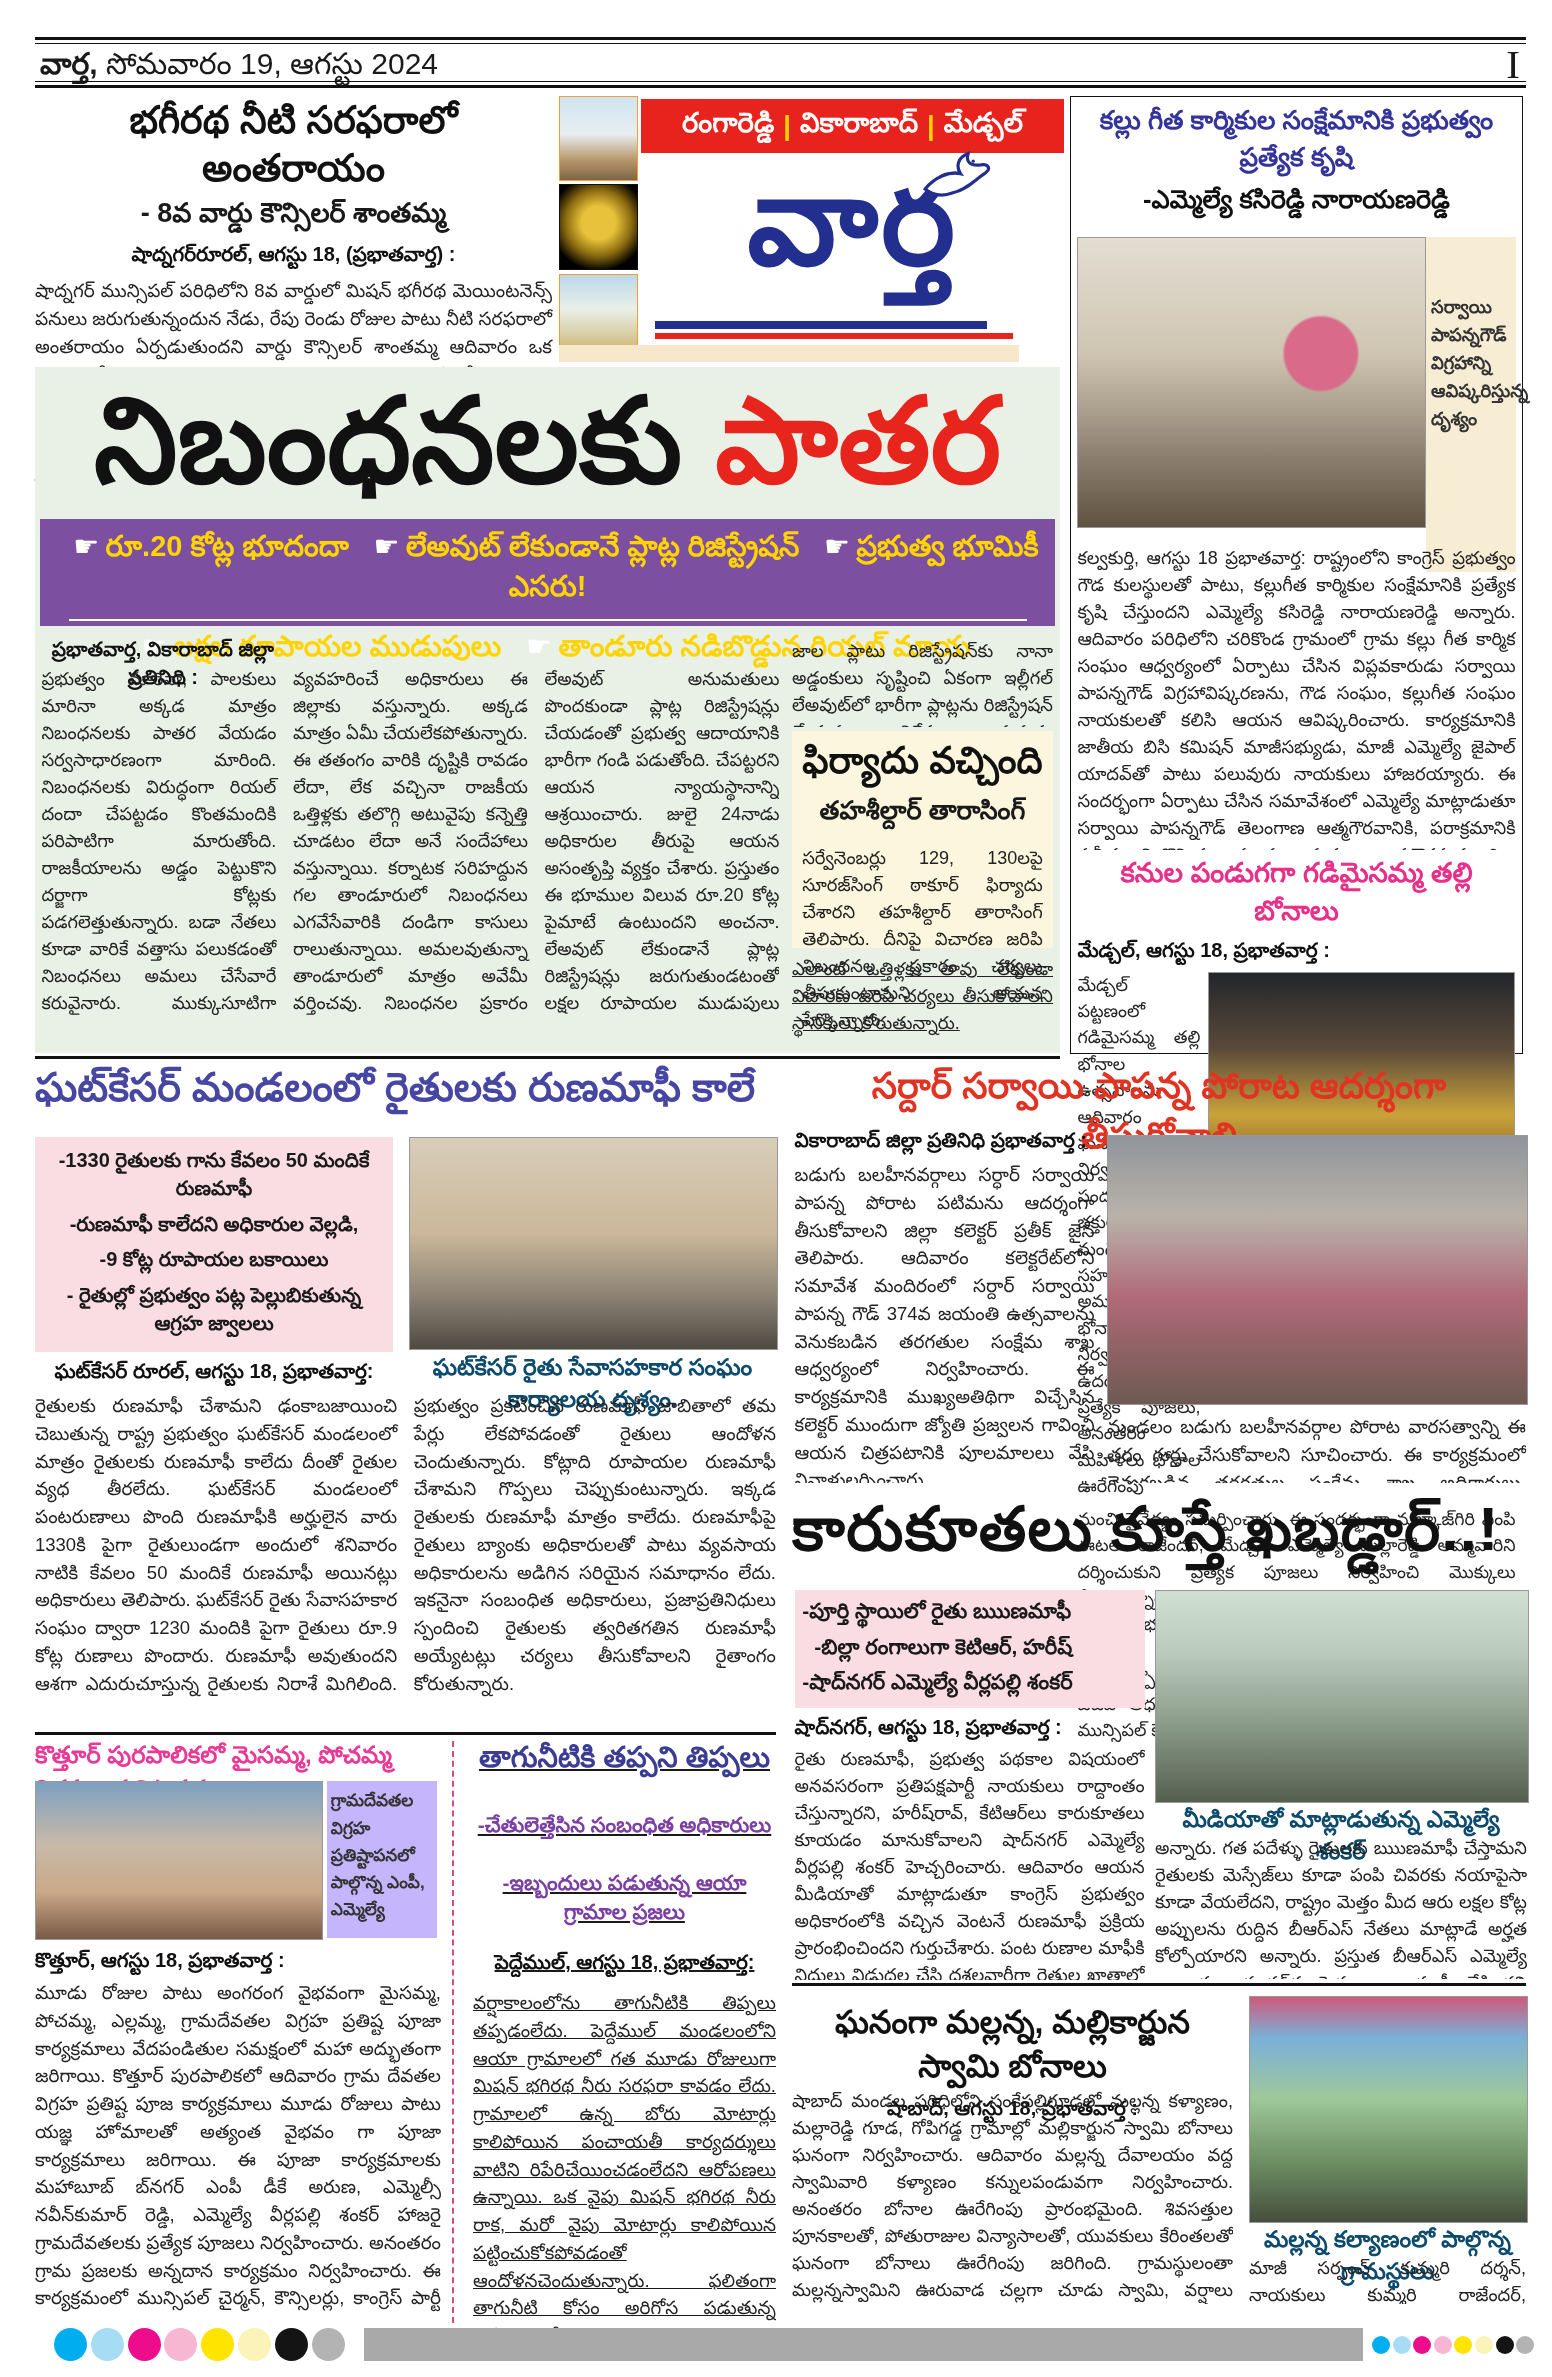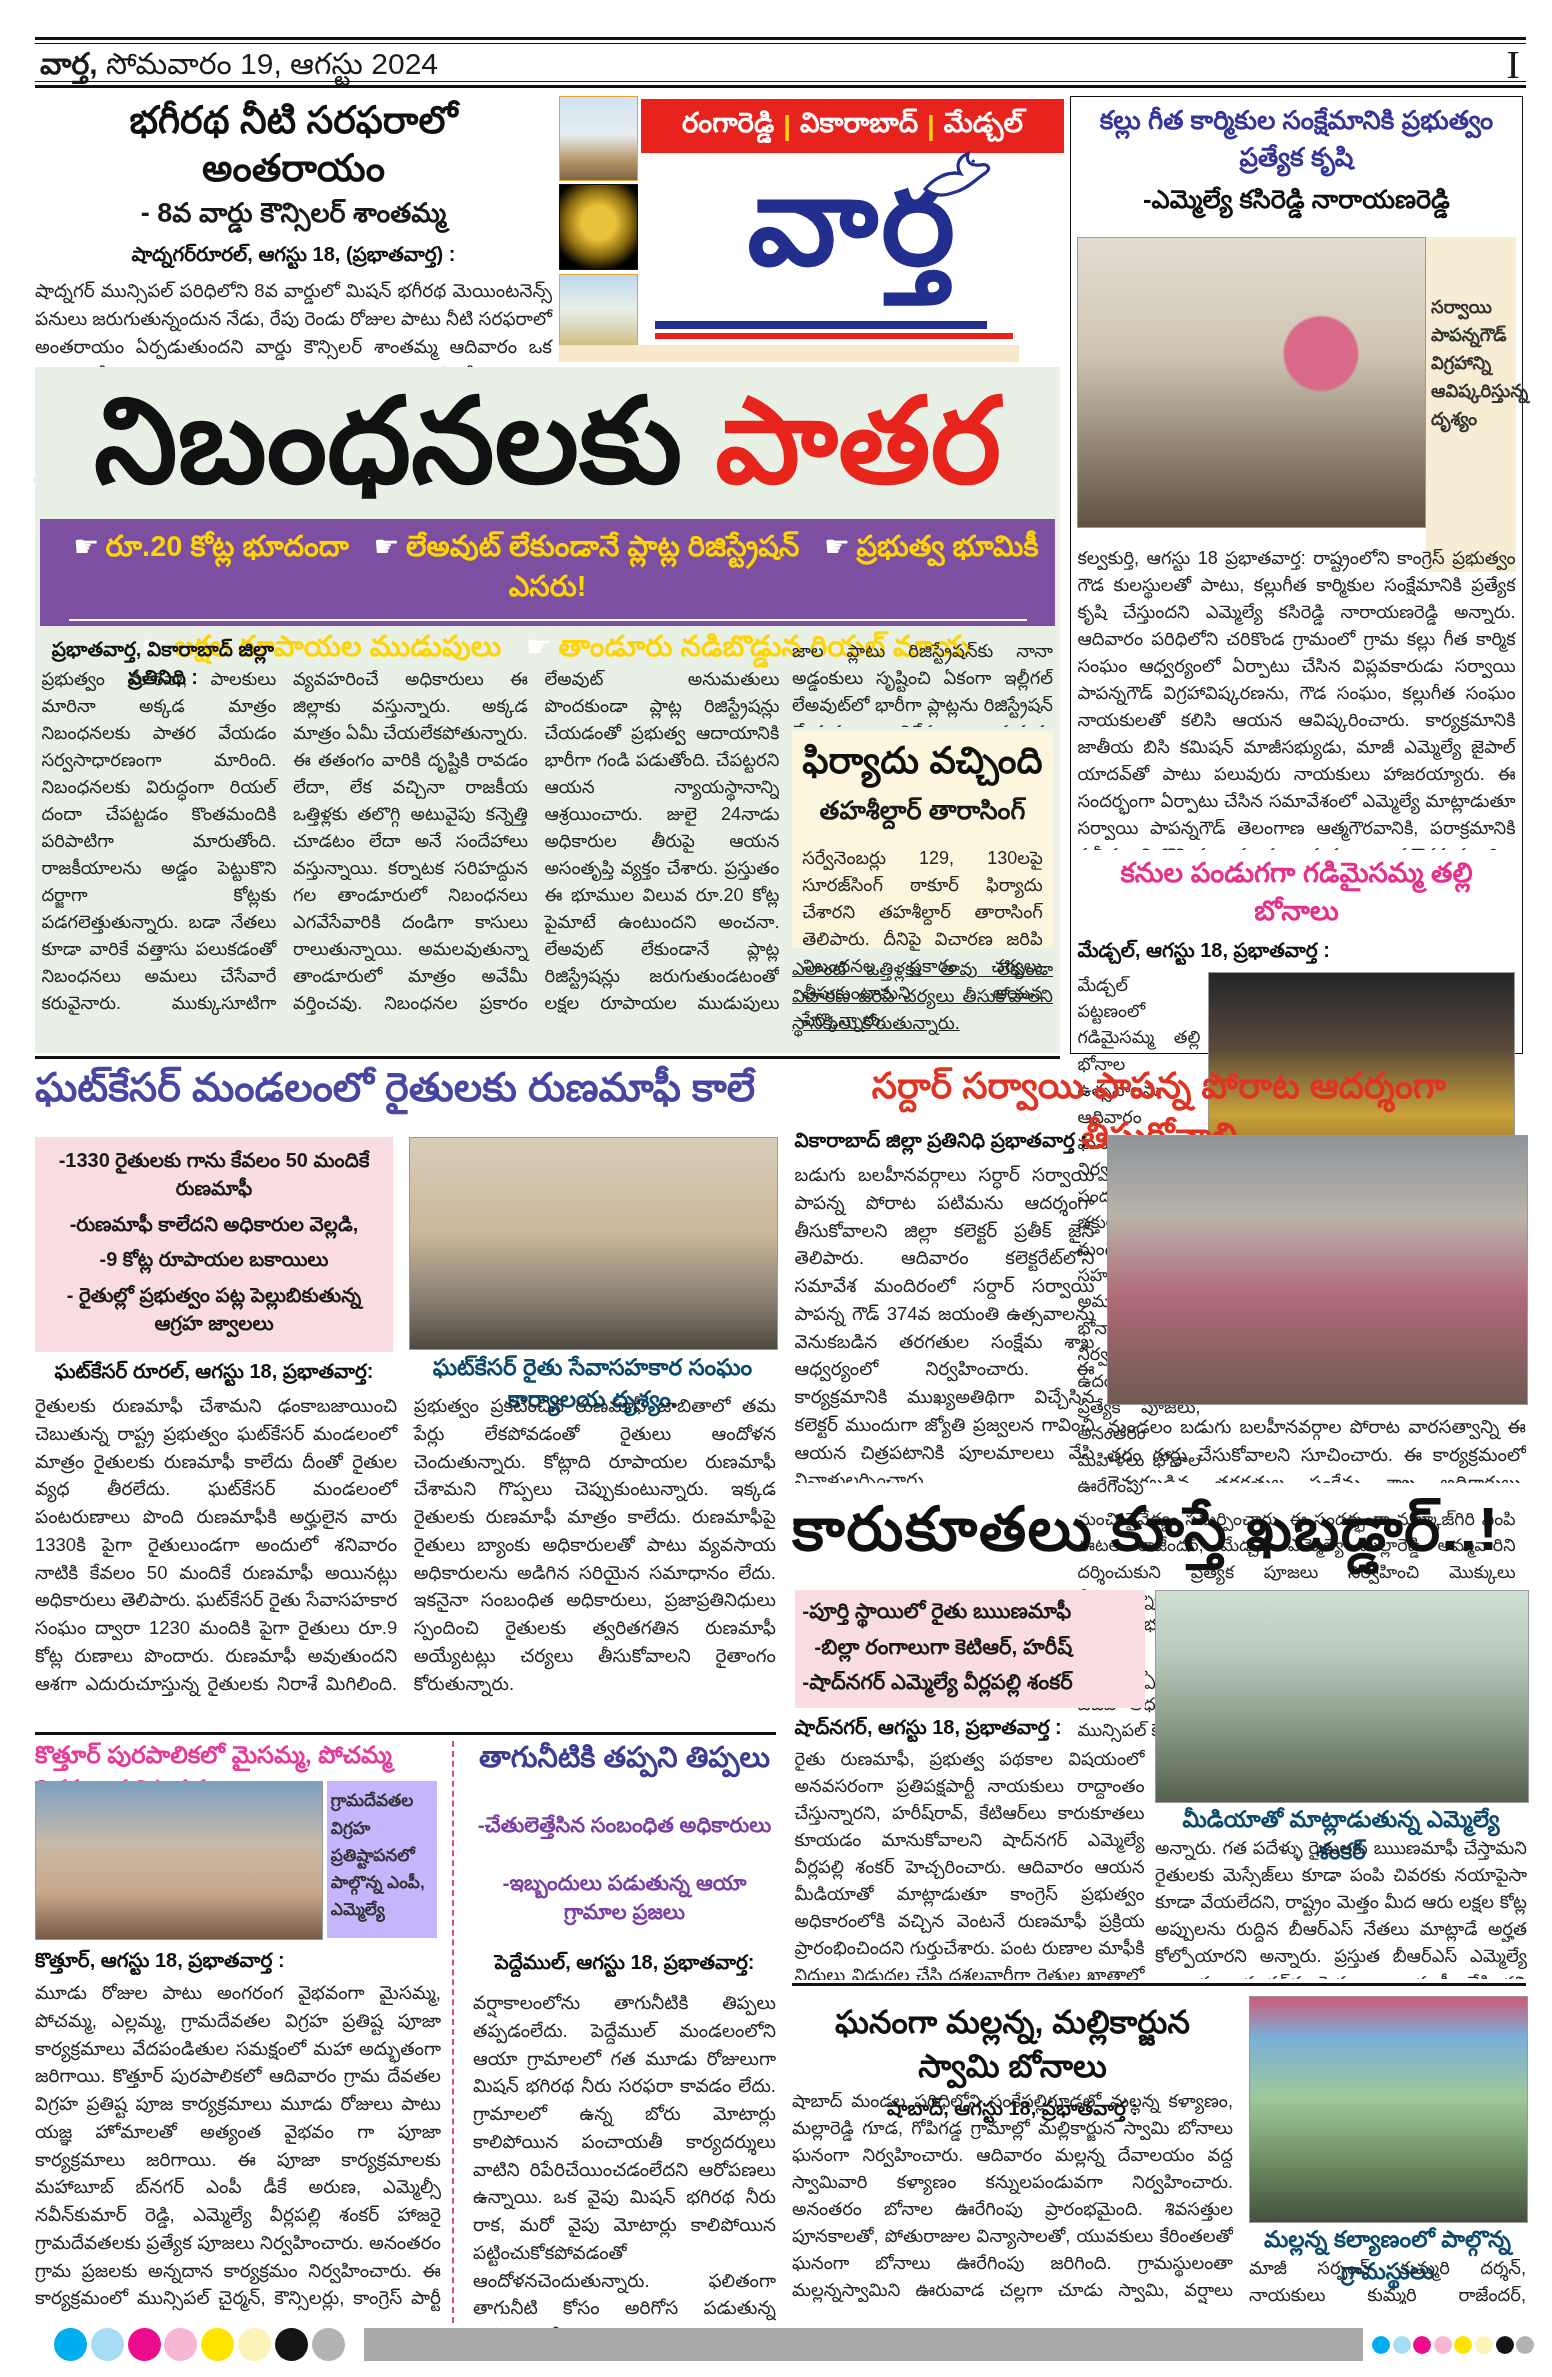--- a/index.html
+++ b/index.html
@@ -178,21 +178,21 @@
   <div class="abs" style="left:35px;top:1741px;width:406px;height:578px;">
     <div class="b" style="font-size:24px;color:#e83a96;">కొత్తూర్ పురపాలికలో మైసమ్మ, పోచమ్మ విగ్రహాల ప్రతిష్టాపన</div>
     <div class="abs photo ph-puja" style="left:0;top:40px;width:286px;height:157px;"></div>
     <div class="abs" style="left:292px;top:40px;width:110px;height:157px;background:#c4b5fd;padding:6.4px 3.8px;box-sizing:border-box;font-size:17px;font-weight:bold;line-height:1.6;color:#333;">గ్రామదేవతల విగ్రహ ప్రతిష్టాపనలో పాల్గొన్న ఎంపీ, ఎమ్మెల్యే</div>
     <div class="abs dateline" style="left:0;top:208px;">కొత్తూర్, ఆగస్టు 18, ప్రభాతవార్త :</div>
     <div class="abs j body-txt" style="left:0;top:238px;width:406px;height:338px;overflow:hidden;">మూడు రోజుల పాటు అంగరంగ వైభవంగా మైసమ్మ, పోచమ్మ, ఎల్లమ్మ, గ్రామదేవతల విగ్రహ ప్రతిష్ట పూజా కార్యక్రమాలు వేదపండితుల సమక్షంలో మహా అద్భుతంగా జరిగాయి. కొత్తూర్ పురపాలికలో ఆదివారం గ్రామ దేవతల విగ్రహ ప్రతిష్ట పూజ కార్యక్రమాలు మూడు రోజులు పాటు యజ్ఞ హోమాలతో అత్యంత వైభవం గా పూజా కార్యక్రమాలు జరిగాయి. ఈ పూజా కార్యక్రమాలకు మహాబూబ్ బ్‌నగర్ ఎంపీ డీకే అరుణ, ఎమ్మెల్సీ నవీన్‌కుమార్ రెడ్డి, ఎమ్మెల్యే వీర్లపల్లి శంకర్ హాజరై గ్రామదేవతలకు ప్రత్యేక పూజలు నిర్వహించారు. అనంతరం గ్రామ ప్రజలకు అన్నదాన కార్యక్రమం నిర్వహించారు. ఈ కార్యక్రమంలో మున్సిపల్ చైర్మన్, కౌన్సిలర్లు, కాంగ్రెస్ పార్టీ నాయకులు, గ్రామ పెద్దలు, భక్తులు పెద్ద ఎత్తున పాల్గొన్నారు. మోహన్, మాజీ ఎంఎఎ కృష్ణ, కర్నల్ సుందర్, లింగారెడ్డిగూడ అశోక్, శ్రీనివాస్‌చారి, ఆంజనేయులుగౌడ్ తదితరులు ఉన్నారు.</div>
   </div>
 
   <div class="abs" style="left:452px;top:1741px;height:582px;border-left:2.6px dashed #d8488c;"></div>
 
-  <div class="abs" style="left:473px;top:1741px;width:303px;height:578px;">
+  <div class="abs" style="left:473px;top:1741px;width:303px;height:578px;text-decoration:underline;">
     <div class="c b" style="font-size:29px;color:#3c3c94;">తాగునీటికి తప్పని తిప్పలు</div>
     <div class="c b" style="font-size:21px;color:#7c3fa4;margin-top:32px;">-చేతులెత్తేసిన సంబంధిత అధికారులు</div>
     <div class="c b" style="font-size:21px;color:#7c3fa4;margin-top:29px;">-ఇబ్బందులు పడుతున్న ఆయా గ్రామాల ప్రజలు</div>
     <div class="c dateline" style="margin-top:22px;">పెద్దేముల్, ఆగస్టు 18, ప్రభాతవార్త:</div>
     <div class="j body-txt" style="margin-top:10.2px;height:358px;overflow:hidden;">వర్షాకాలంలోను తాగునీటికి తిప్పలు తప్పడంలేదు. పెద్దేముల్ మండలంలోని ఆయా గ్రామాలలో గత మూడు రోజులుగా మిషన్ భగిరథ నీరు సరఫరా కావడం లేదు. గ్రామాలలో ఉన్న బోరు మోటార్లు కాలిపోయిన పంచాయతీ కార్యదర్శులు వాటిని రిపేరిచేయించడంలేదని ఆరోపణలు ఉన్నాయి. ఒక వైపు మిషన్ భగిరథ నీరు రాక, మరో వైపు మోటార్లు కాలిపోయిన పట్టించుకోకపోవడంతో ఆందోళనచెందుతున్నారు. ఫలితంగా తాగునీటి కోసం అరిగోస పడుతున్న పట్టించుకునే వారు కరువయ్యారు. ఇప్పటికైనా ఉన్నతాధికారులు స్పందించి ఆయా గ్రామాలలో తలెత్తిన తాగునీటి సమస్యలను పరిష్కరించాలని పలువురు కోరుతున్నారు.</div>
   </div>
 
   <div class="abs" style="left:54px;top:2328px;">
     <span class="dot" style="background: rgb(0, 174, 239);"></span><span class="dot" style="background: rgb(166, 221, 245);"></span><span class="dot" style="background: rgb(236, 12, 140);"></span><span class="dot" style="background: rgb(247, 182, 210);"></span><span class="dot" style="background: rgb(255, 228, 0);"></span><span class="dot" style="background: rgb(251, 243, 184);"></span><span class="dot" style="background: rgb(20, 20, 20);"></span><span class="dot" style="background: rgb(179, 179, 179);"></span>
   </div>

